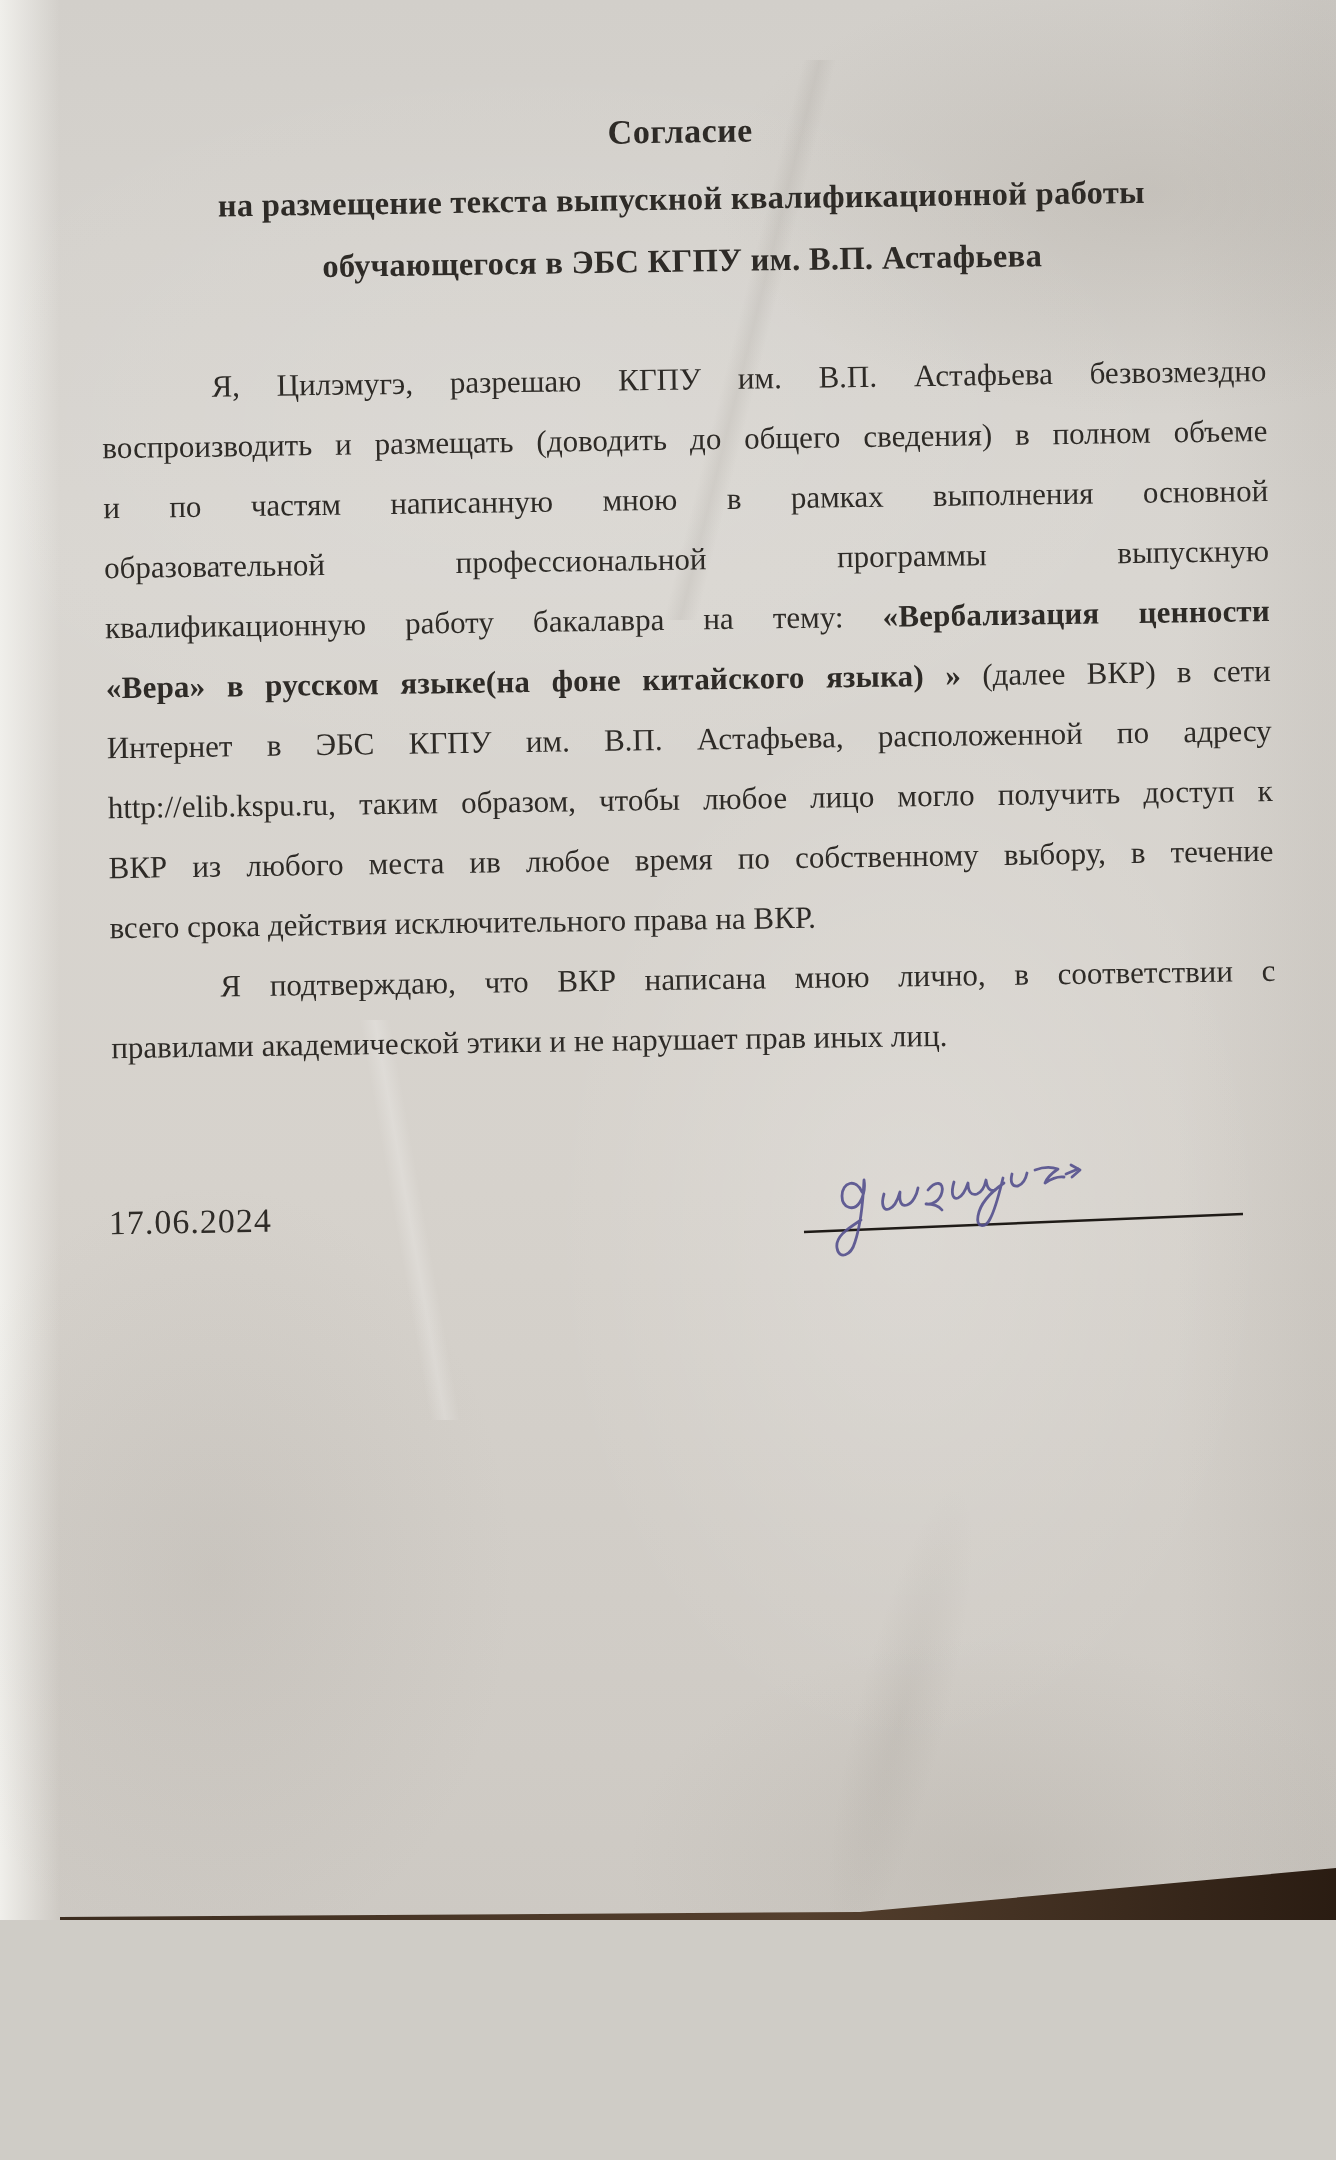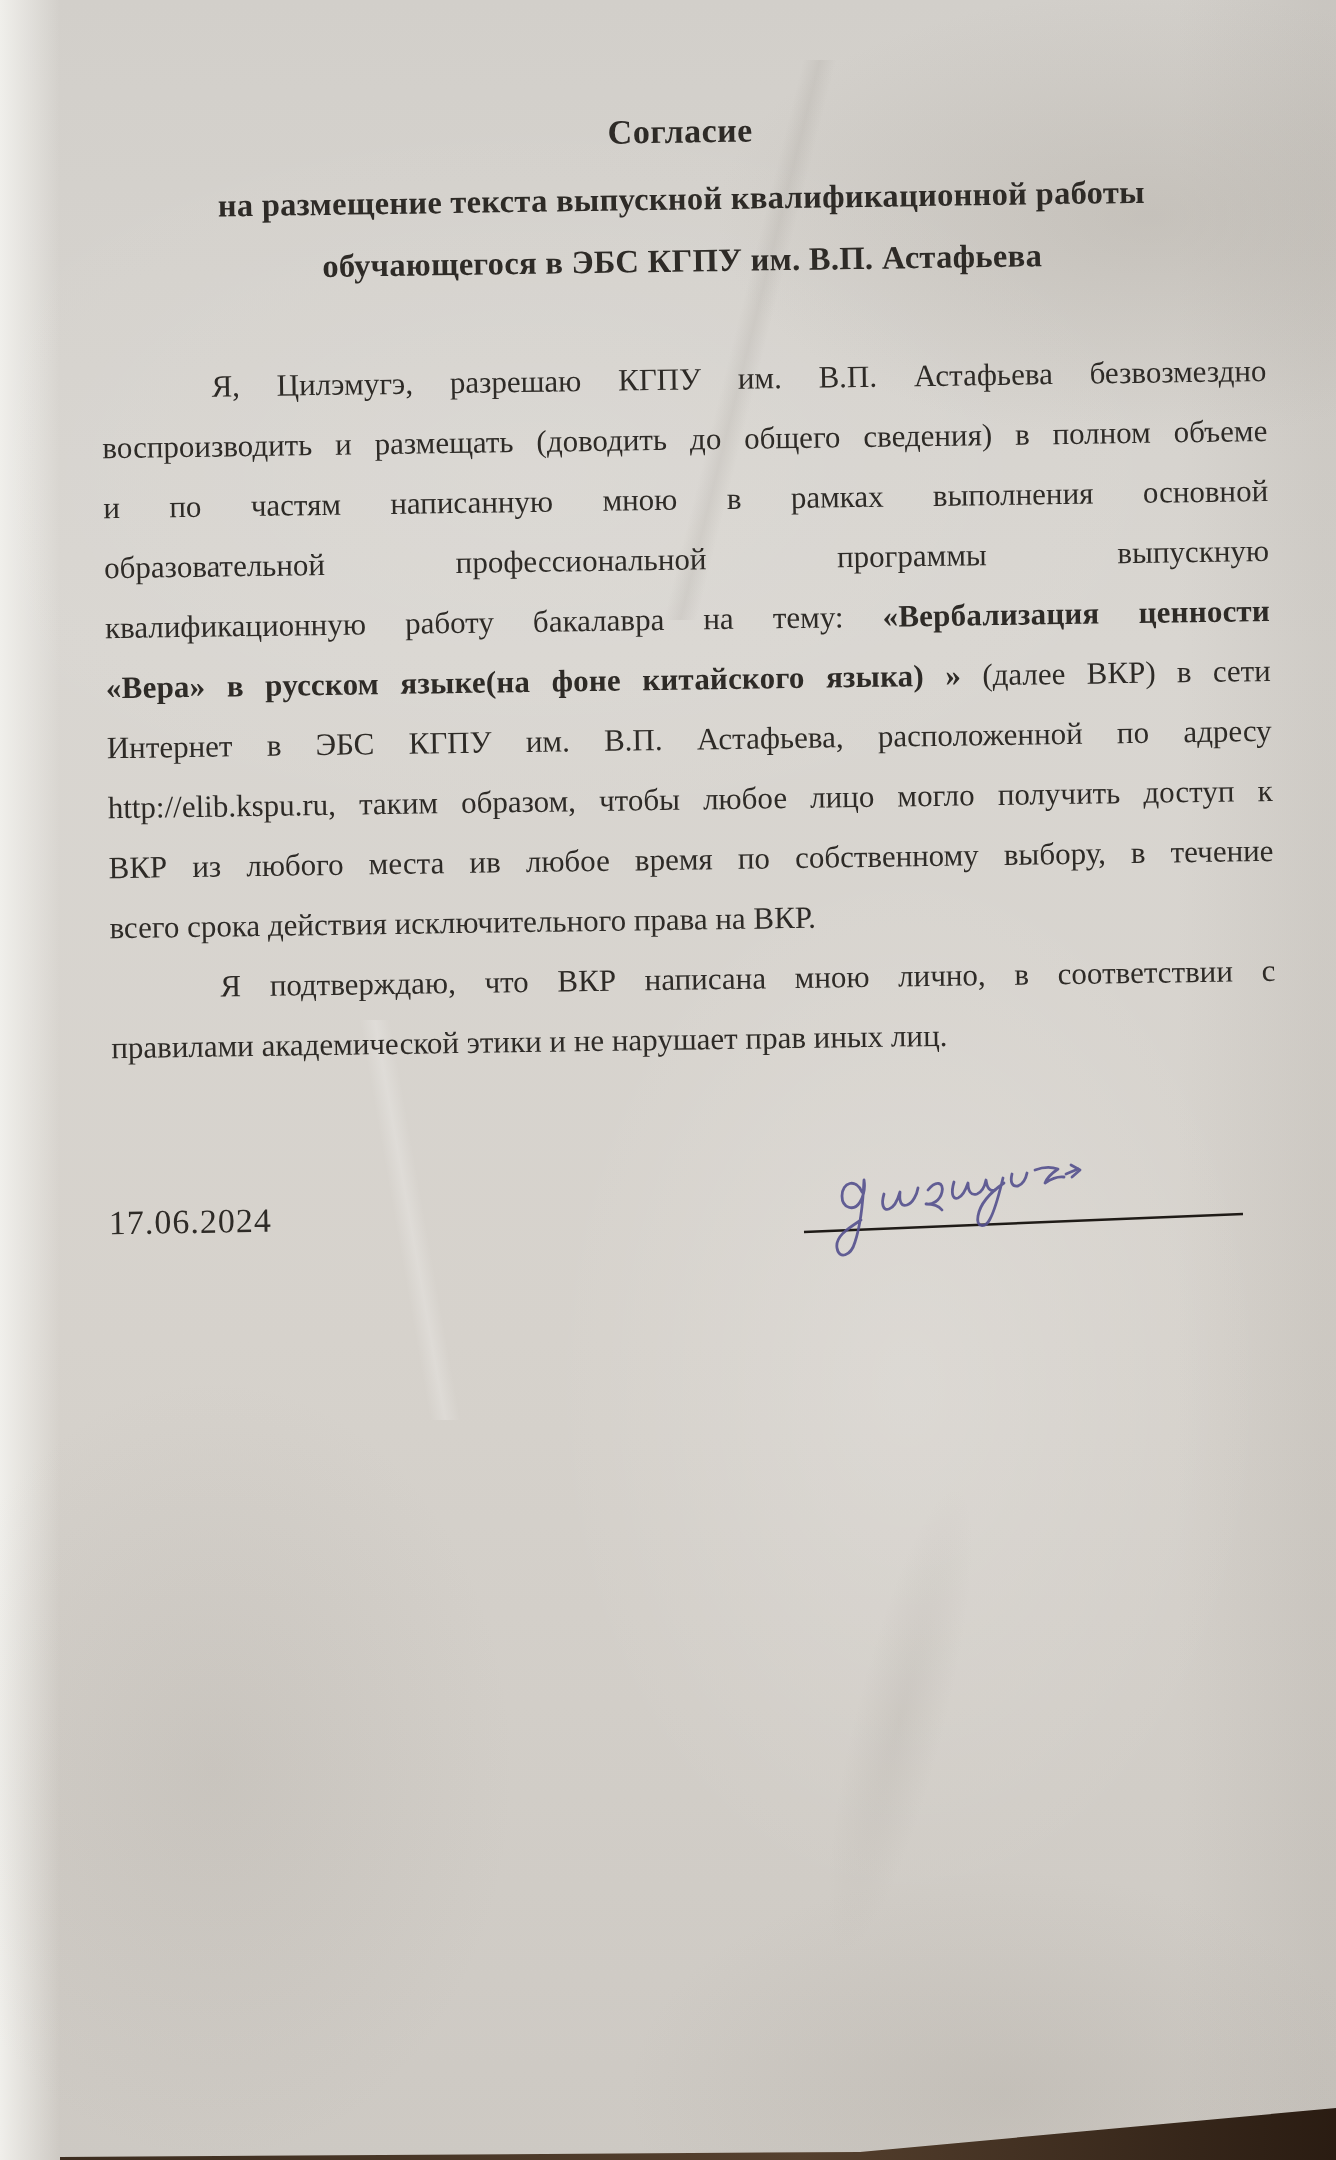--- a/index.html
+++ b/index.html
@@ -1,21 +1,21 @@
 <!DOCTYPE html>
 <html><head>
 <meta charset="utf-8">
 <style>
   html,body{margin:0;padding:0;}
   body{
     width:1336px;height:2160px;overflow:hidden;
     font-family:"Liberation Serif","DejaVu Serif",serif;
     background:#cfccc6;
   }
-  .photo{position:relative;width:1336px;height:2160px;overflow:hidden;}
+  .photo{position:relative;width:1336px;height:1920px;overflow:hidden;}
   
   .paper{
     position:absolute;inset:0;
     background:
       radial-gradient(620px 320px at 86% 10%, rgba(158,151,141,.28), transparent 70%),
       radial-gradient(900px 500px at 40% 22%, rgba(255,255,255,.10), transparent 75%),
       radial-gradient(520px 760px at 68% 64%, rgba(255,255,255,.16), transparent 70%),
       radial-gradient(430px 560px at 16% 82%, rgba(148,142,134,.14), transparent 70%),
       radial-gradient(500px 300px at 75% 97%, rgba(150,143,133,.18), transparent 75%),
       linear-gradient(90deg, #f0efeb 0px, rgba(240,239,235,0) 60px),

